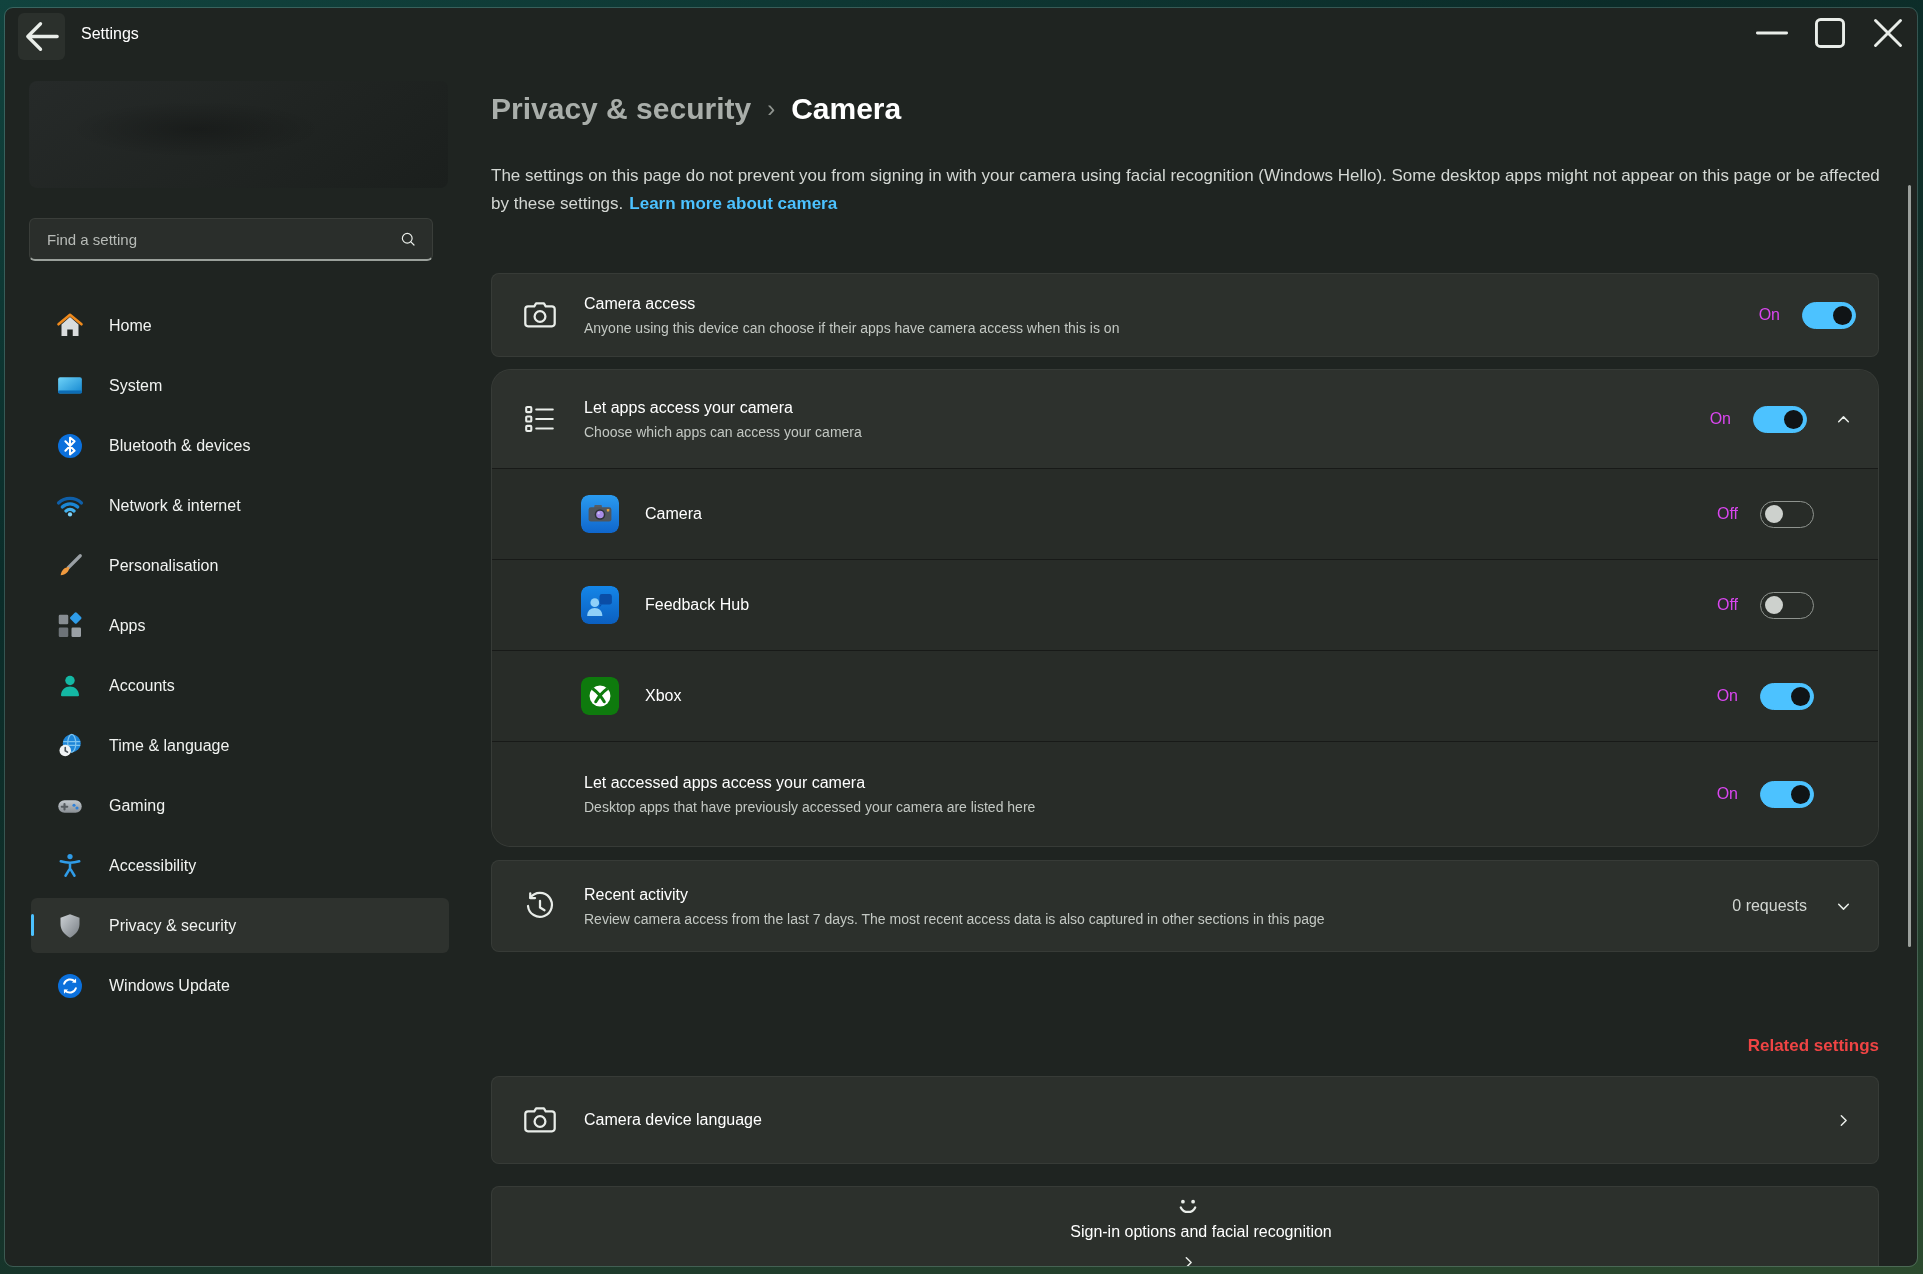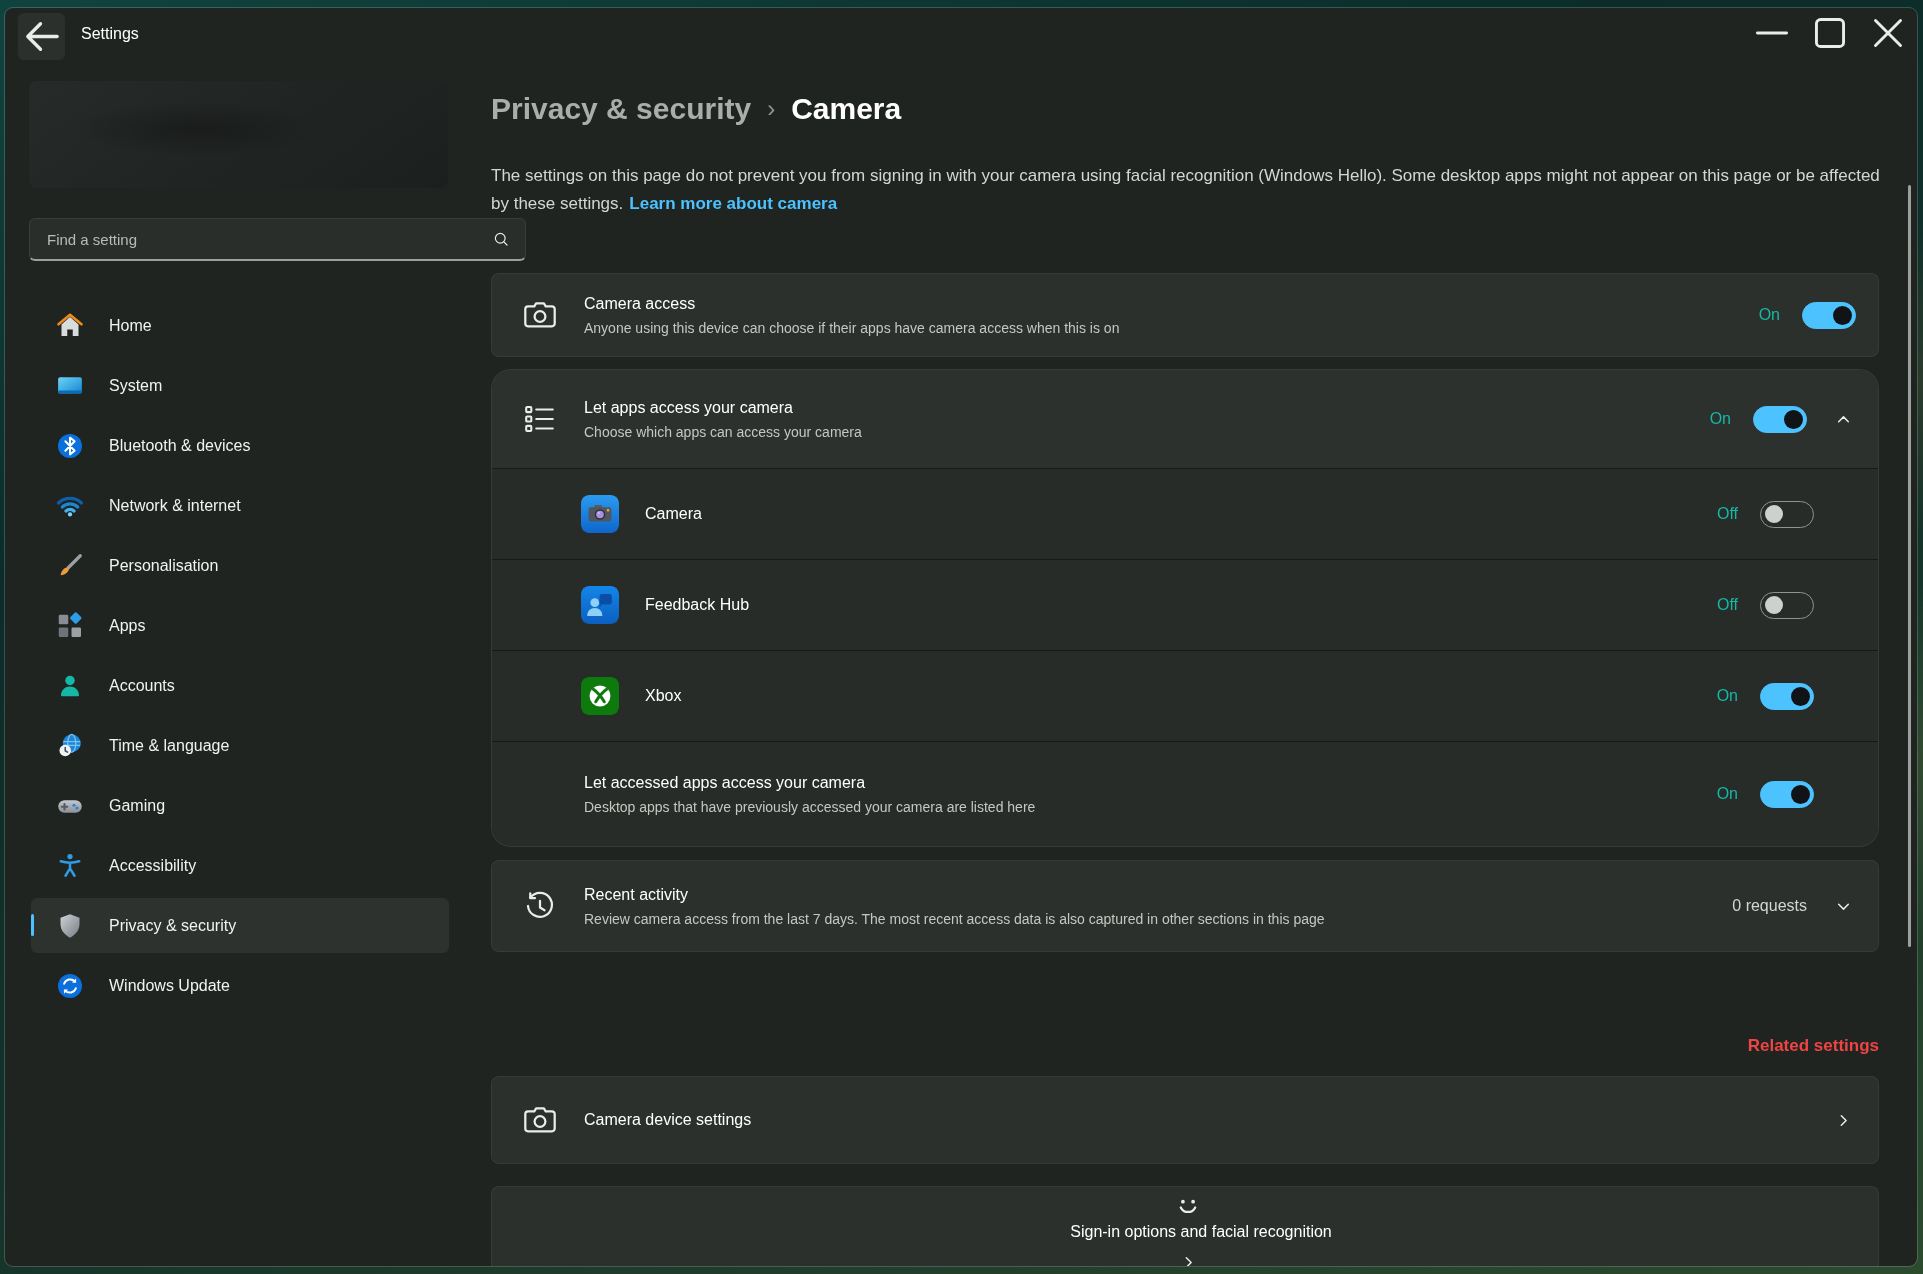--- a/index.html
+++ b/index.html
@@ -25,21 +25,21 @@
   .win-btn { width:58px; height:50px; display:flex; align-items:center; justify-content:center; cursor:pointer; }
   .win-btn svg { width:17px; height:17px; }
 
   
   .sidebar { position:absolute; left:0; top:54px; width:462px; bottom:0; }
   .profile-card { position:absolute; left:24px; top:19px; width:419px; height:107px; border-radius:8px;
     background:
       radial-gradient(180px 40px at 40% 45%, rgba(0,0,0,.25), transparent 70%),
       linear-gradient(145deg,#262a29 0%, #202422 55%, #1b1f1d 100%);
     cursor:pointer; }
-  .search-box { position:absolute; left:24px; top:156px; width:497px; height:43px;
+  .search-box { position:absolute; left:24px; top:156px; width:404px; height:43px;
     background:#2a2e2b; border:1px solid #3a3e3a; border-bottom:2px solid #9aa09b;
     border-radius:6px; display:flex; align-items:center; }
   .search-box input { flex:1; background:transparent; border:none; outline:none;
     font-family:"Liberation Sans", sans-serif; font-size:15px; color:#e8ebe8; padding:0 10px 0 17px; }
   .search-box input::placeholder { color:#b7bbb7; opacity:1; }
   .search-glyph { width:18px; height:18px; margin-right:15px; flex:0 0 auto; }
   .nav { position:absolute; left:26px; right:18px; top:236px; }
   .nav-item { position:relative; height:55px; margin-bottom:5px; border-radius:6px;
     display:flex; align-items:center; cursor:pointer; }
   .nav-item.selected { background:#2e322e; }
@@ -60,21 +60,21 @@
   .intro a { color:var(--link); font-weight:600; text-decoration:none; cursor:pointer; margin-left:6px; }
 
   .cards { margin-top:55px; width:1388px; }
   .card { background:#2c302c; border:1px solid rgba(255,255,255,.055); border-radius:8px; }
   .row { display:flex; align-items:center; }
   .row-icon { width:36px; height:36px; flex:0 0 auto; }
   .row-icon svg { width:100%; height:100%; }
   .row-text { margin-left:26px; flex:1; min-width:0; }
   .row-title { font-size:16px; color:#fff; line-height:22px; }
   .row-sub { font-size:14px; color:#c3c8c3; line-height:20px; margin-top:3px; }
-  .state-label { font-size:16px; color:#14b8a6; margin-right:22px; }
+  .state-label { font-size:16px; color:#d946ef; margin-right:22px; }
 
   .toggle { position:relative; width:54px; height:27px; border-radius:14px; flex:0 0 auto; cursor:pointer; }
   .toggle .knob { position:absolute; border-radius:50%; }
   .toggle.on { background:var(--accent); border:1px solid var(--accent); }
   .toggle.on .knob { left:30px; top:3px; width:19px; height:19px; background:#101416; }
   .toggle.off { background:transparent; border:1px solid #8f948f; }
   .toggle.off .knob { left:4px; top:3.5px; width:18px; height:18px; background:#cdd1cd; }
 
   .chev { width:21px; height:21px; flex:0 0 auto; }
   .chev svg { width:100%; height:100%; }
@@ -451,21 +451,21 @@
 
       <div class="related-heading">Related settings</div>
 
       <div class="card related-card">
         <span class="row-icon" style="display: inline-flex; align-items: center; justify-content: center;">
             <svg viewBox="0 0 24 24" style="width: 100%; height: 100%;">
               <path d="M8.2 6.2 9.4 4.2h5.2l1.2 2H20a1.8 1.8 0 0 1 1.8 1.8v9.7a1.8 1.8 0 0 1-1.8 1.8H4a1.8 1.8 0 0 1-1.8-1.8V8A1.8 1.8 0 0 1 4 6.2Z" stroke="#e9ede9" fill="none" stroke-linecap="round" stroke-linejoin="round" stroke-width="1.5"></path>
               <circle cx="12" cy="13" r="3.6" stroke="#e9ede9" fill="none" stroke-linecap="round" stroke-linejoin="round" stroke-width="1.5"></circle>
             </svg>
           </span>
-        <span class="related-label">Camera device settings</span>
+        <span class="related-label">Camera device language</span>
         <span class="chev" style="display: inline-flex; align-items: center; justify-content: center;">
             <svg viewBox="0 0 24 24" style="width: 100%; height: 100%;">
               <path d="M9.5 6.5 15 12l-5.5 5.5" stroke="#e9ede9" fill="none" stroke-linecap="round" stroke-linejoin="round" stroke-width="1.7"></path>
             </svg>
           </span>
       </div>
 
       <div class="card related-card">
         <span class="row-icon" style="display: inline-flex; align-items: center; justify-content: center;">
             <svg viewBox="0 0 24 24" style="width: 100%; height: 100%;">

